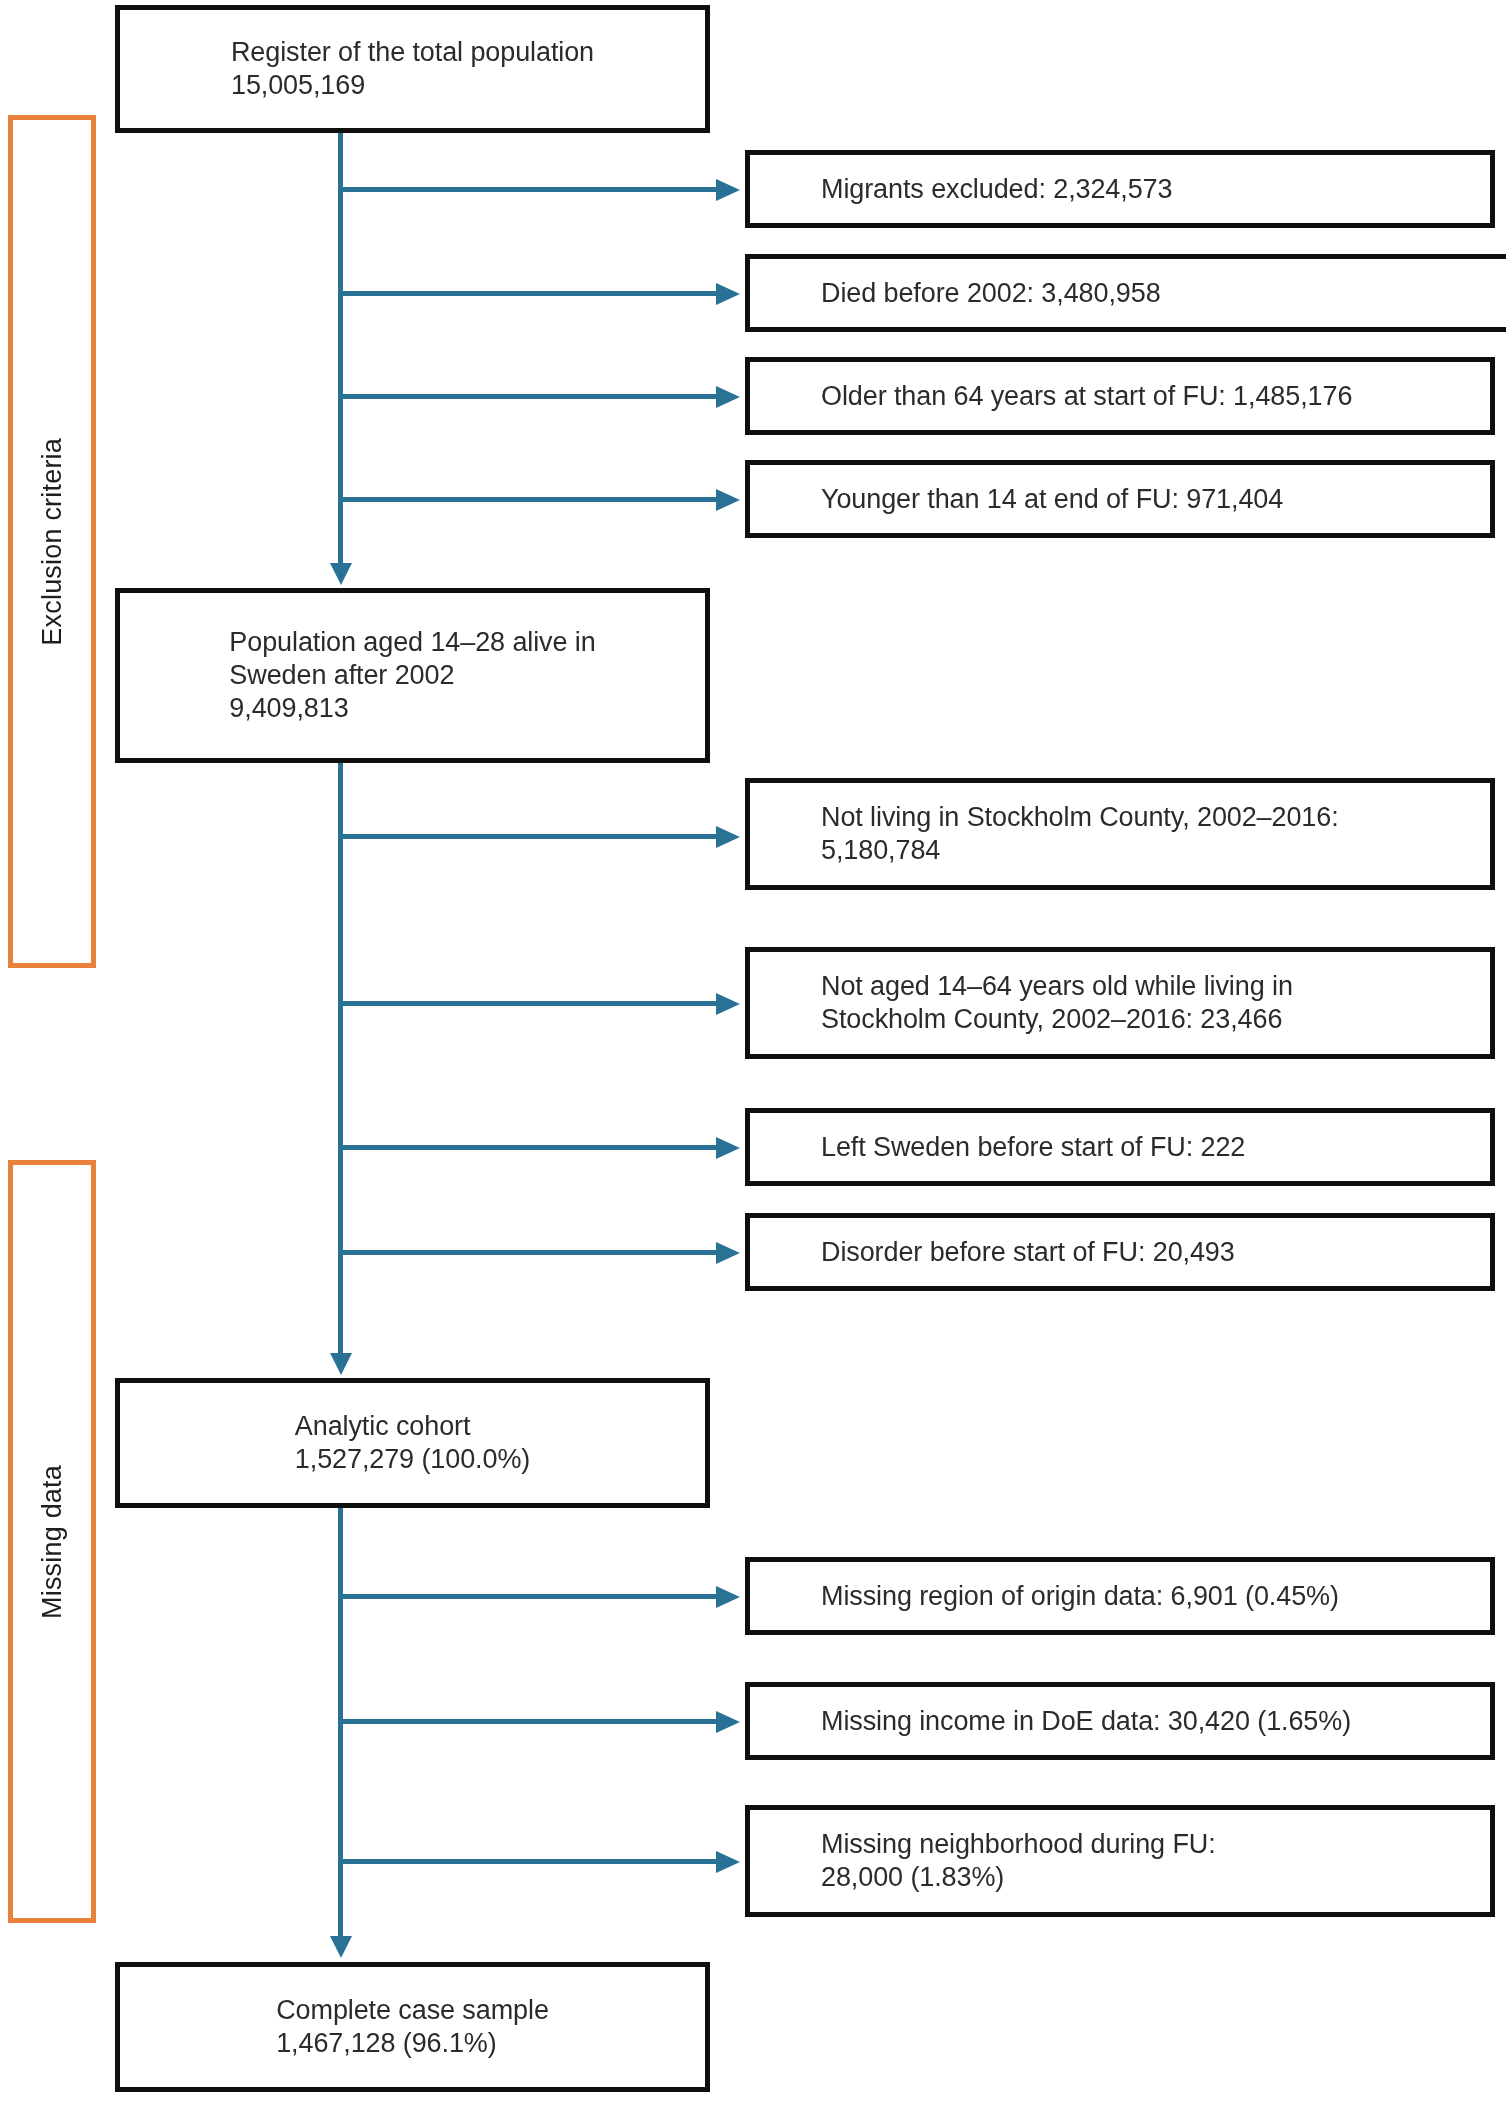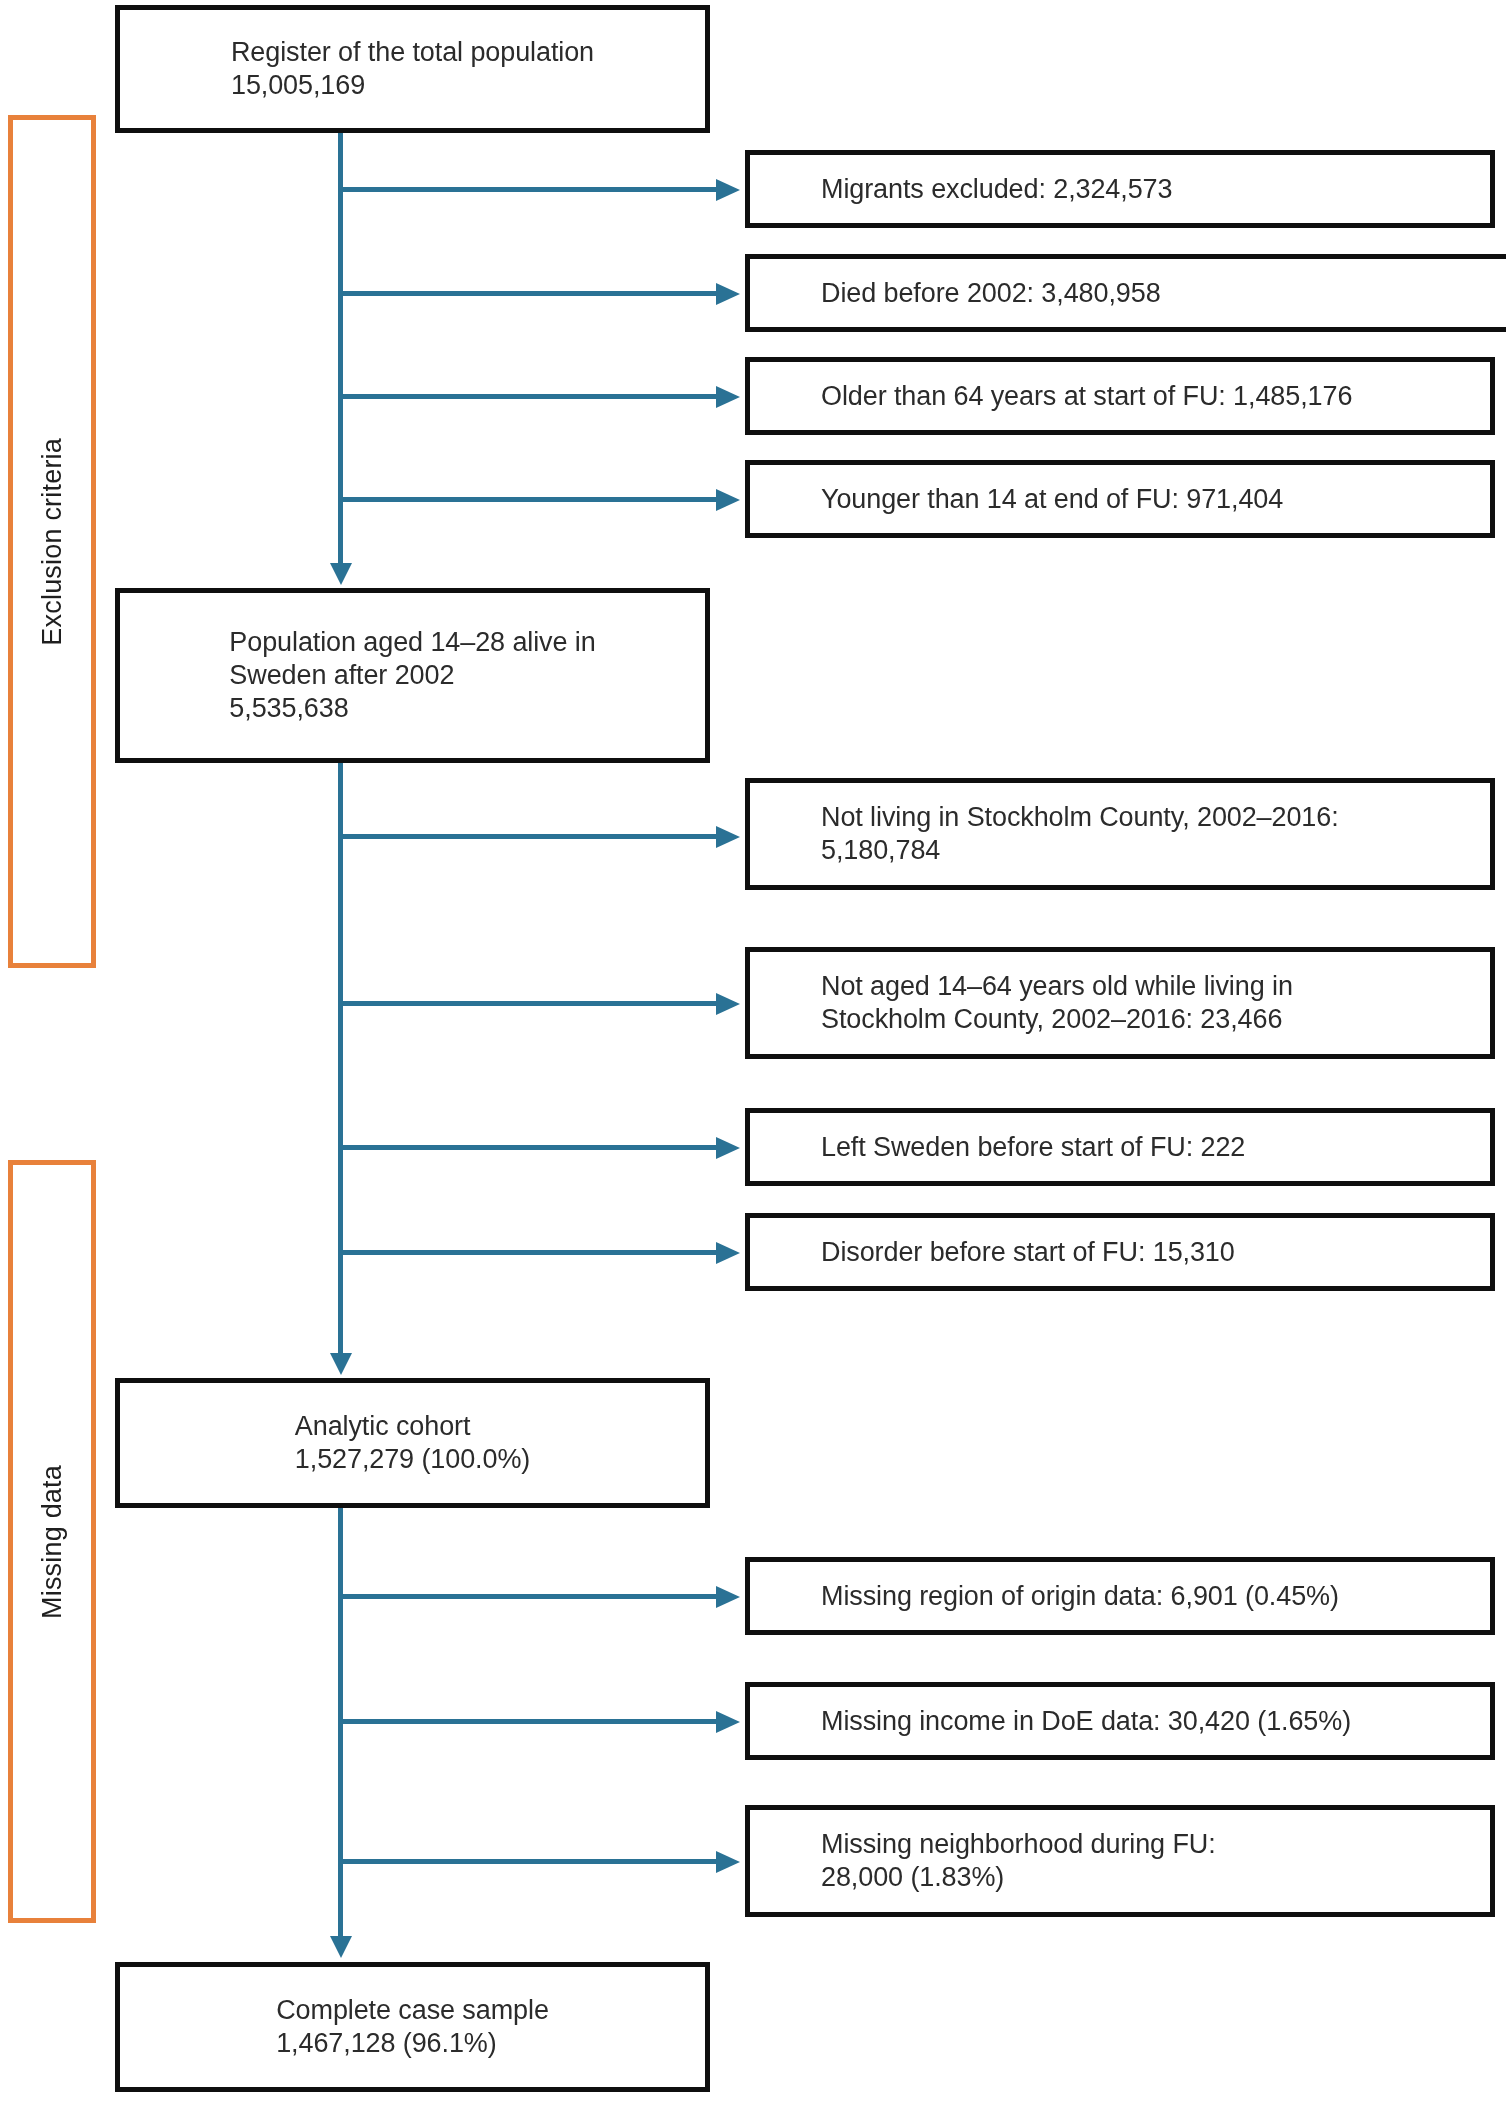--- a/index.html
+++ b/index.html
@@ -89,21 +89,21 @@
     <div class="txt">
       <span>Register of the total population</span>
       <span>15,005,169</span>
     </div>
   </div>
 
   <div class="fbox leftcol" style="left:115px;top:588px;width:595px;height:175px;">
     <div class="txt">
       <span>Population aged 14–28 alive in</span>
       <span>Sweden after 2002</span>
-      <span>5,535,638</span>
+      <span>9,409,813</span>
     </div>
   </div>
 
   <div class="fbox leftcol" style="left:115px;top:1378px;width:595px;height:130px;">
     <div class="txt">
       <span>Analytic cohort</span>
       <span>1,527,279 (100.0%)</span>
     </div>
   </div>
 
@@ -147,21 +147,21 @@
       <span>Stockholm County, 2002–2016: 23,466</span>
     </div>
   </div>
   <div class="fbox rightcol" style="left:745px;top:1108px;width:750px;height:78px;">
     <div class="txt">
         <span>Left Sweden before start of FU: 222</span>
       </div>
   </div>
   <div class="fbox rightcol" style="left:745px;top:1213px;width:750px;height:78px;">
     <div class="txt">
-        <span>Disorder before start of FU: 15,310</span>
+        <span>Disorder before start of FU: 20,493</span>
       </div>
   </div>
 
   <div class="fbox rightcol" style="left:745px;top:1557px;width:750px;height:78px;">
     <div class="txt">
         <span>Missing region of origin data: 6,901 (0.45%)</span>
       </div>
   </div>
   <div class="fbox rightcol" style="left:745px;top:1682px;width:750px;height:78px;">
     <div class="txt">

